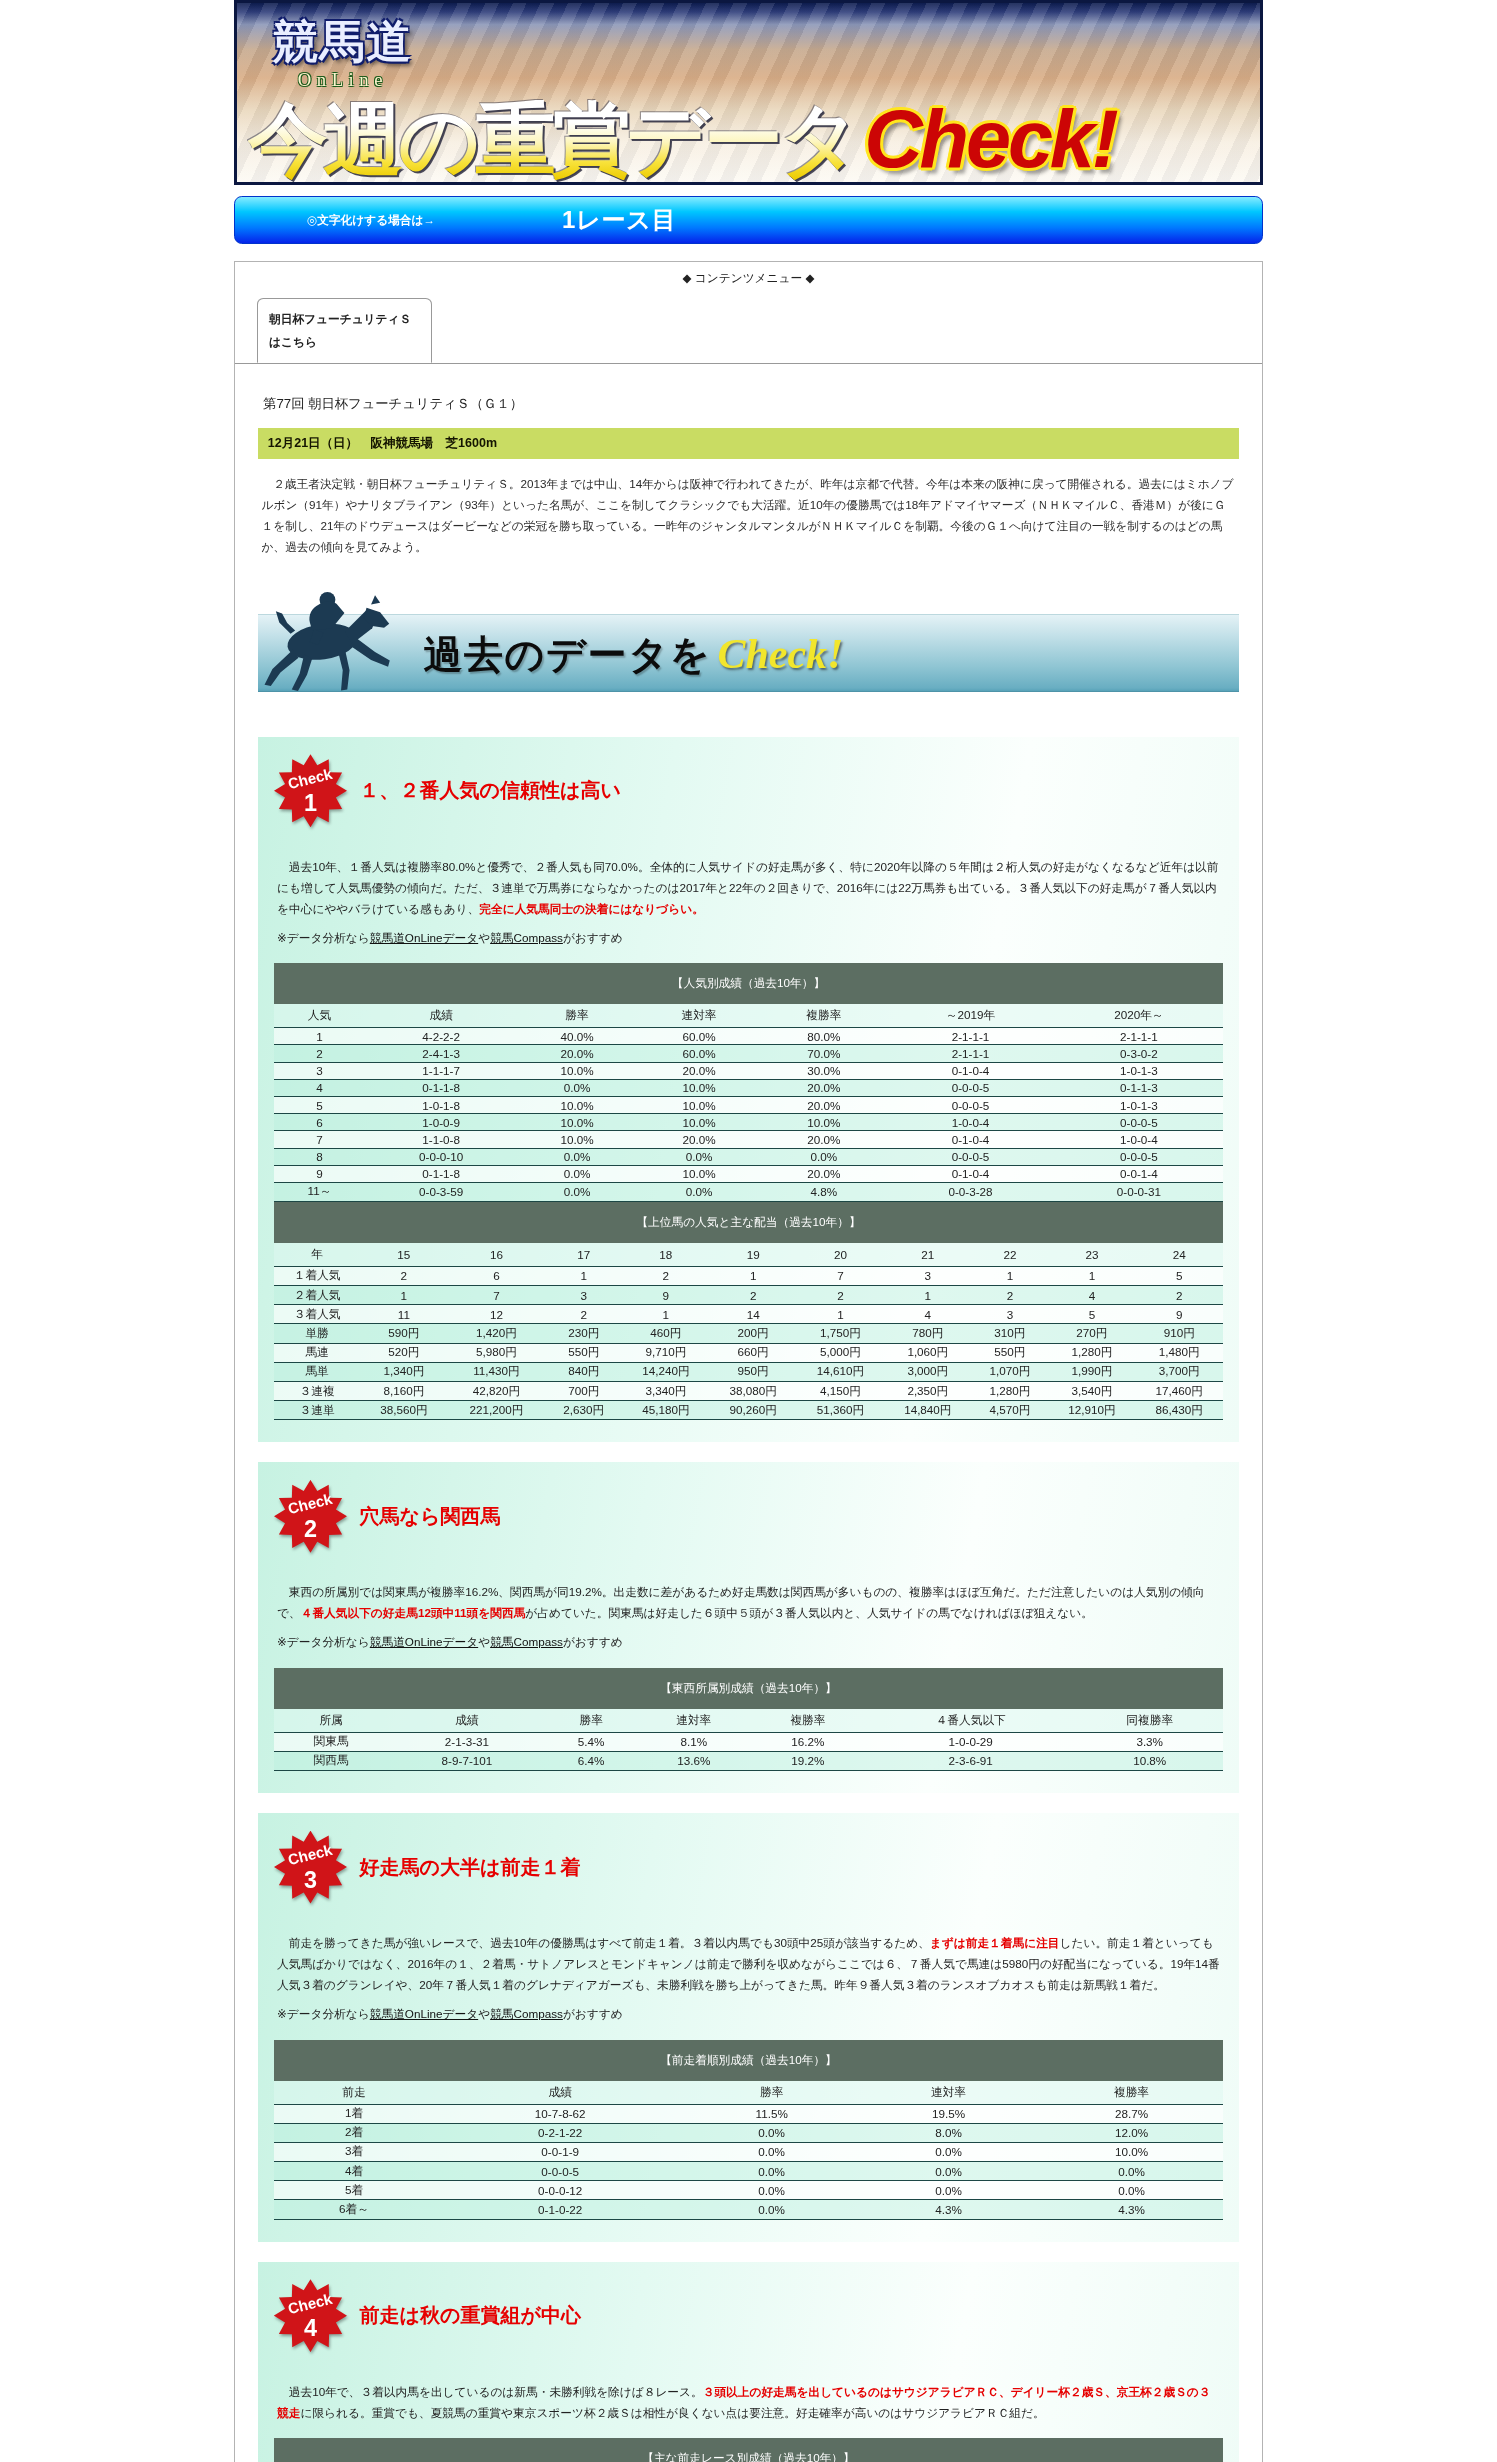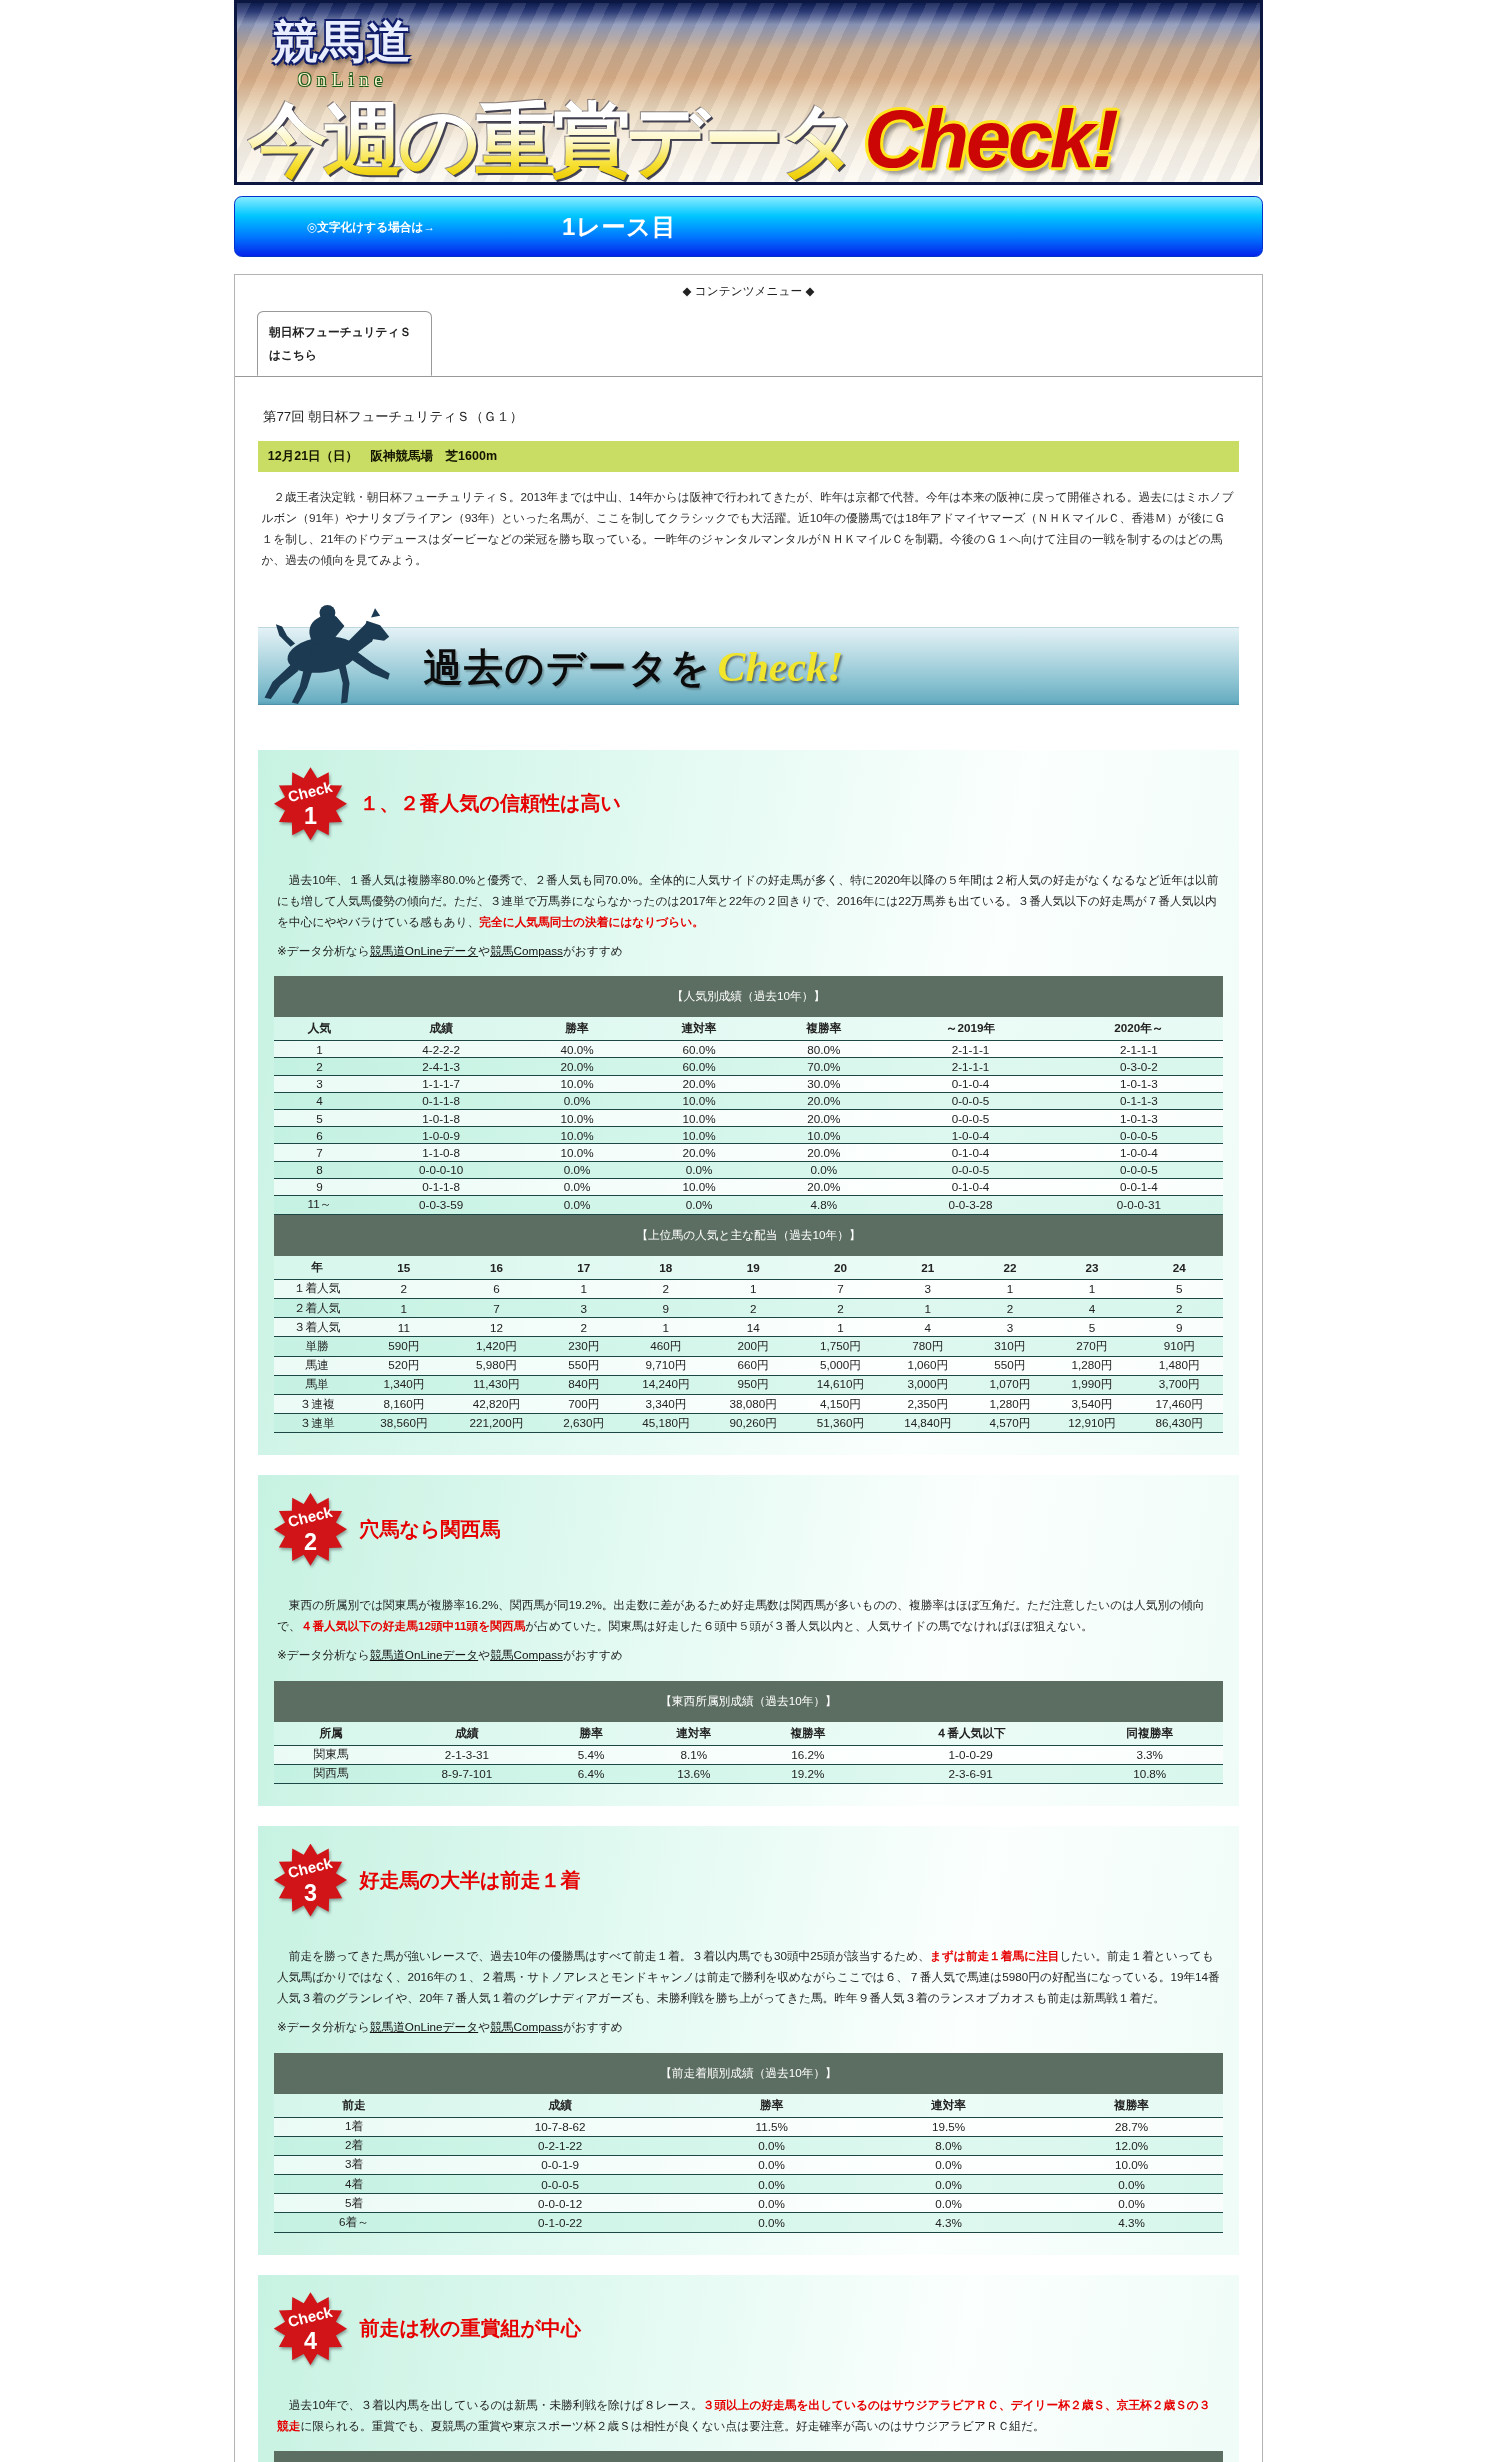--- a/index.html
+++ b/index.html
@@ -59,21 +59,21 @@
     letter-spacing:-3.1px; color:#cc0505;
     text-shadow: -3.1px 0 #ffe51e, 3.1px 0 #ffe51e, 0 -3.1px #ffe51e, 0 3.1px #ffe51e,
                  -2.3px -2.3px #ffe51e, 2.3px 2.3px #ffe51e, -2.3px 2.3px #ffe51e, 2.3px -2.3px #ffe51e,
                  4.7px 5.5px 3.9px rgba(0,0,0,.35);
   }
 
   .intro-line { font-size: 11.7px; margin: 11px 3.1px 12.5px; color:#222; }
 
   
   .race-bar {
-    position: relative; height: 61px; border-radius: 7.8px;
+    position: relative; height: 48px; border-radius: 7.8px;
     border: 0.8px solid #0033cc;
     background: linear-gradient(180deg,#86ecff 0%, #00c6ff 32%, #0076ff 68%, #0523ea 100%);
     margin: 11px 0 17px;
   }
   .mojibake { position:absolute; left:72px; top:50%; transform:translateY(-50%);
     color:#fff; font-size:11.7px; font-weight:bold; text-decoration:none; }
   .race-label { position:absolute; left:327px; top:50%; transform:translateY(-50%);
     color:#fff; font-size:24px; font-weight:bold; letter-spacing:0.8px; }
 
   
@@ -129,21 +129,21 @@
   .check-para { margin-top: 22px; }
   .seg {}
   .seg-red { color:#e60000; font-weight:bold; }
   .seg-link { color:#111; text-decoration:underline; cursor:pointer; }
 
   .tables { margin-top: 15.6px; }
   .tbl-cap { background:#5c6e62; color:#fff; text-align:center;
     font-size:11.7px; padding:13px 0; }
   table.data { width:100%; border-collapse:collapse; font-size:11.7px; }
   table.data th, table.data td { text-align:center; padding:1.6px 3.1px; font-weight:normal; }
-  table.data thead th { font-weight:bold; padding:3.9px 3.1px; }
+  table.data thead th { font-weight:normal; padding:3.9px 3.1px; }
   table.data tr { border-bottom:1.6px solid #1c4745; }
   table.data thead tr { border-bottom:1.6px solid #1c4745; background:rgba(222,248,240,.55); }
   table.data tbody tr:nth-child(odd)  { background:rgba(255,255,255,.6); }
   table.data tbody tr:nth-child(even) { background:rgba(186,240,222,.45); }
 </style>
 </head>
 <body>
 
 <div class="col">
 

